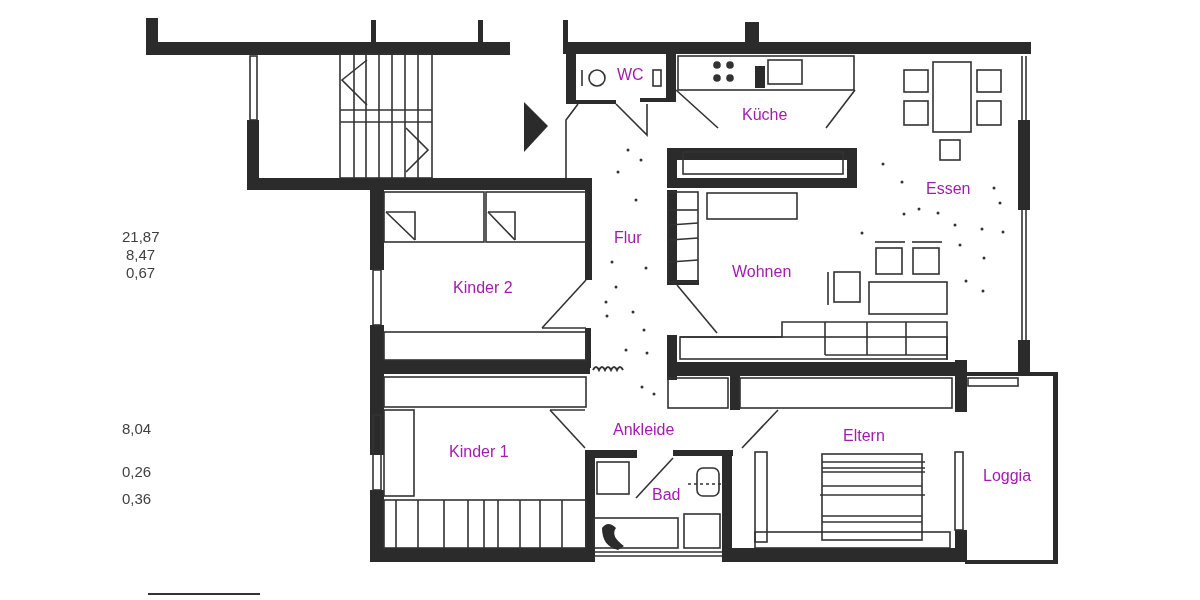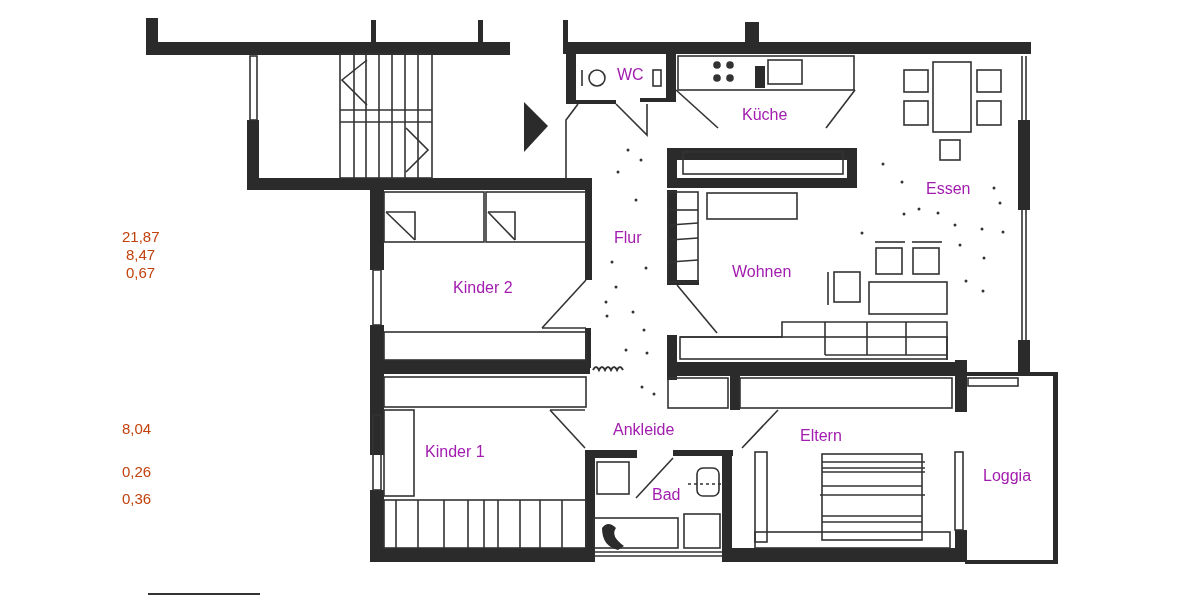--- a/index.html
+++ b/index.html
@@ -1,19 +1,19 @@
 <!DOCTYPE html>
 <html><head>
 <meta charset="utf-8">
 <style>
   html,body{margin:0;padding:0;background:#ffffff;}
   body{width:1200px;height:600px;position:relative;overflow:hidden;font-family:"Liberation Sans",sans-serif;color:#2a2a2a;}
   #plan{position:absolute;left:0;top:0;}
   .areas{position:absolute;left:0;top:0;width:280px;height:600px;}
-  .num{position:absolute;font-size:15px;line-height:18px;color:#c2410c;white-space:nowrap;}
+  .num{position:absolute;font-size:15px;line-height:18px;color:#404040;white-space:nowrap;}
   .num.l{left:122px;text-align:left;}
   .sumline{position:absolute;left:148px;top:593px;width:112px;height:2px;background:#333;}
   .lbl{position:absolute;font-size:16px;color:#a21caf;white-space:nowrap;}
 </style>
 </head>
 <body>
 
 <div class="areas">
   <div class="num l" style="top:228px;">21,87</div>
   <div class="num l" style="top:246px;left:126px;">8,47</div>
@@ -245,16 +245,16 @@
   </g>
 </svg>
 
 <div class="lbl" style="left:617px;top:66px;">WC</div>
 <div class="lbl" style="left:742px;top:106px;">Küche</div>
 <div class="lbl" style="left:926px;top:180px;text-align:center;">Essen</div>
 <div class="lbl" style="left:614px;top:229px;">Flur</div>
 <div class="lbl" style="left:444px;top:279px;margin-left:9px;">Kinder 2</div>
 <div class="lbl" style="left:732px;top:263px;">Wohnen</div>
 <div class="lbl" style="left:613px;top:421px;">Ankleide</div>
-<div class="lbl" style="left:425px;top:443px;">Kinder 1</div>
+<div class="lbl" style="left:449px;top:443px;">Kinder 1</div>
 <div class="lbl" style="left:652px;top:486px;">Bad</div>
-<div class="lbl" style="left:800px;top:427px;">Eltern</div>
+<div class="lbl" style="left:843px;top:427px;">Eltern</div>
 <div class="lbl" style="left:983px;top:467px;">Loggia</div>
 
 </body></html>

